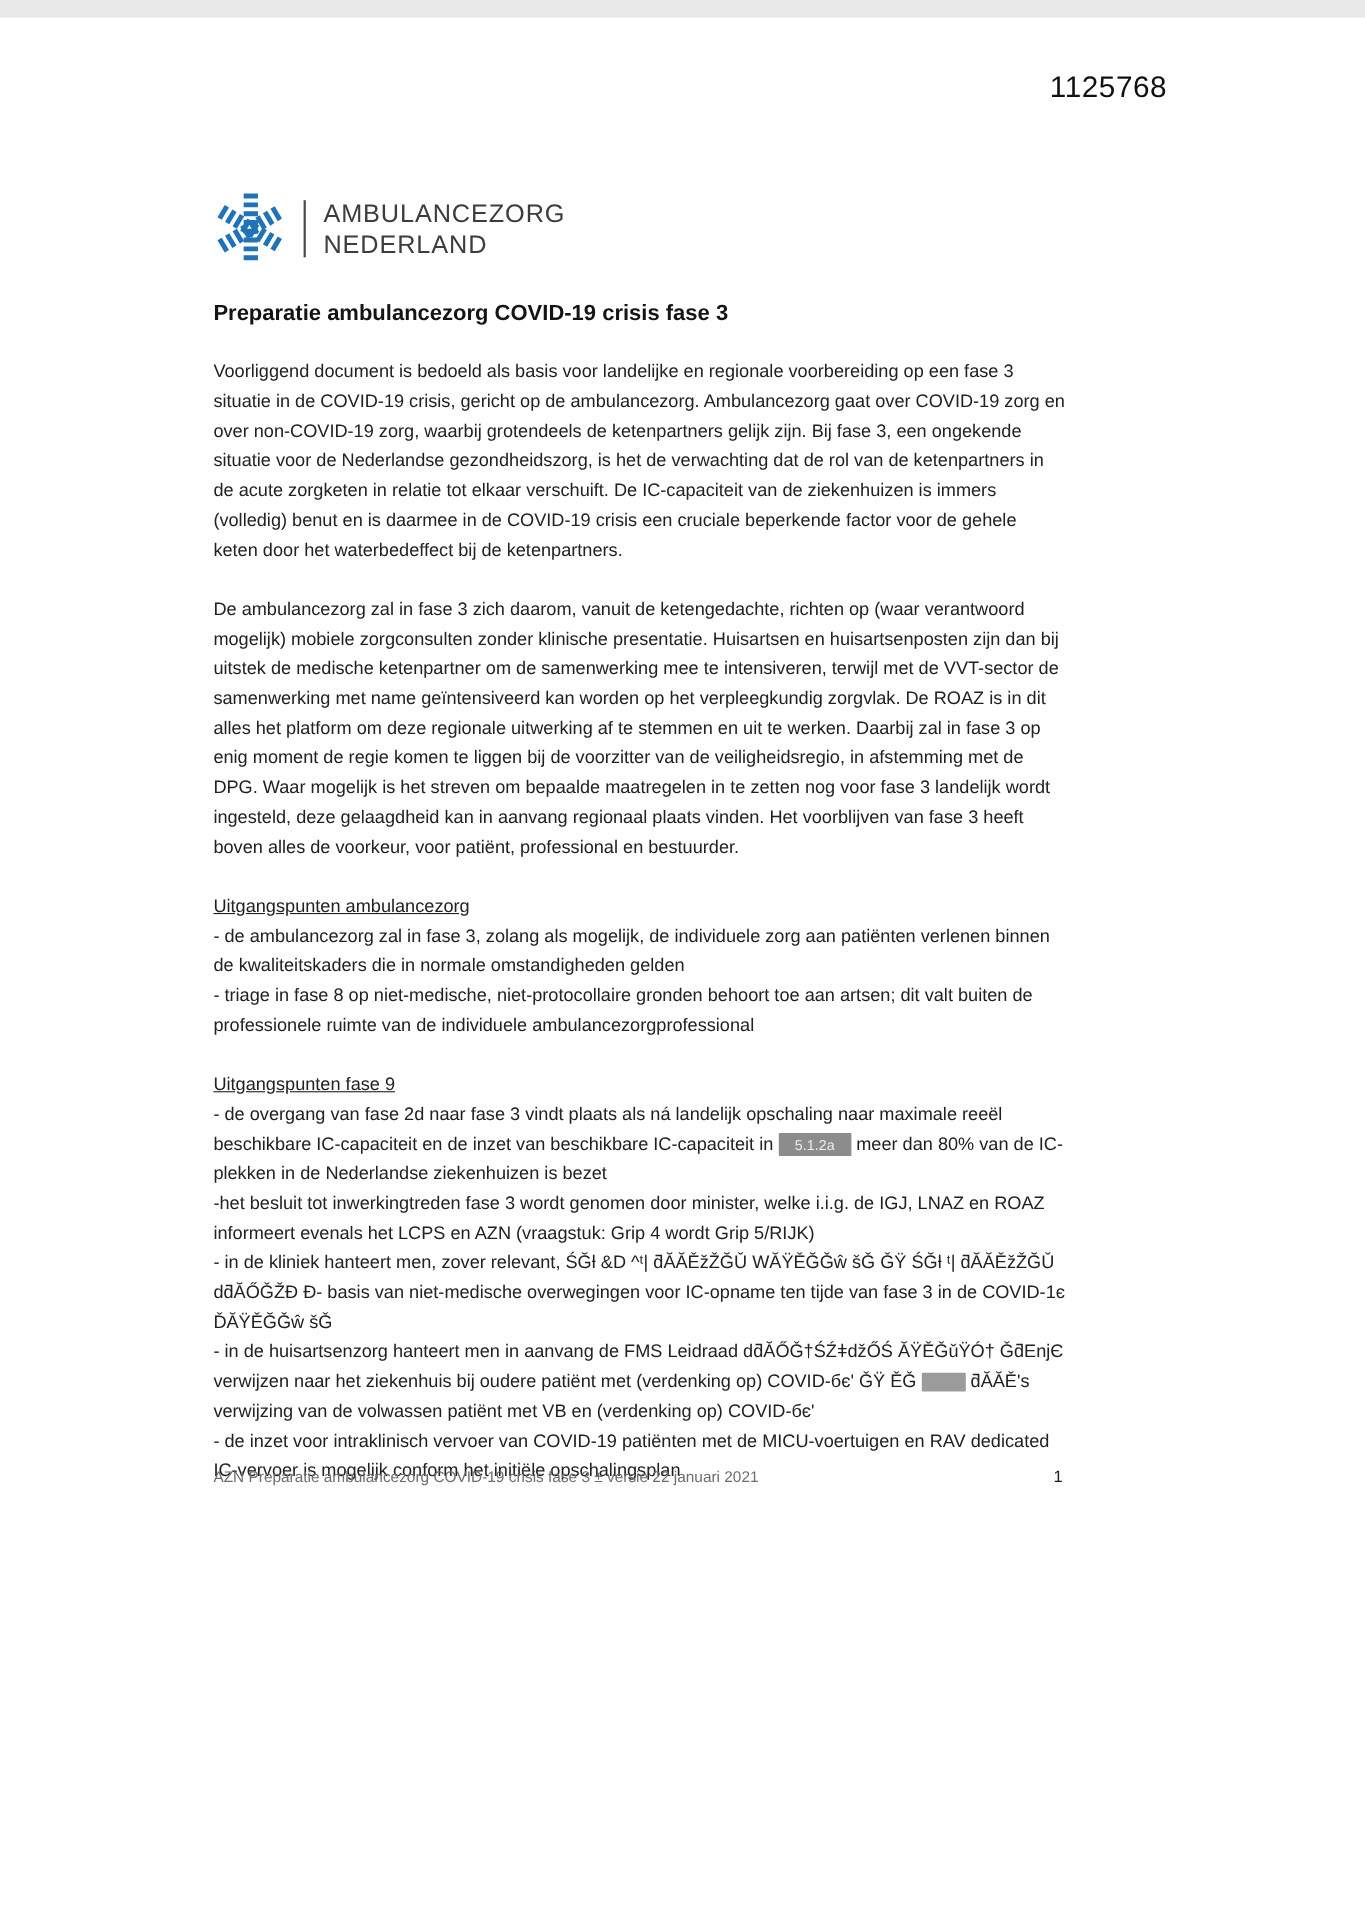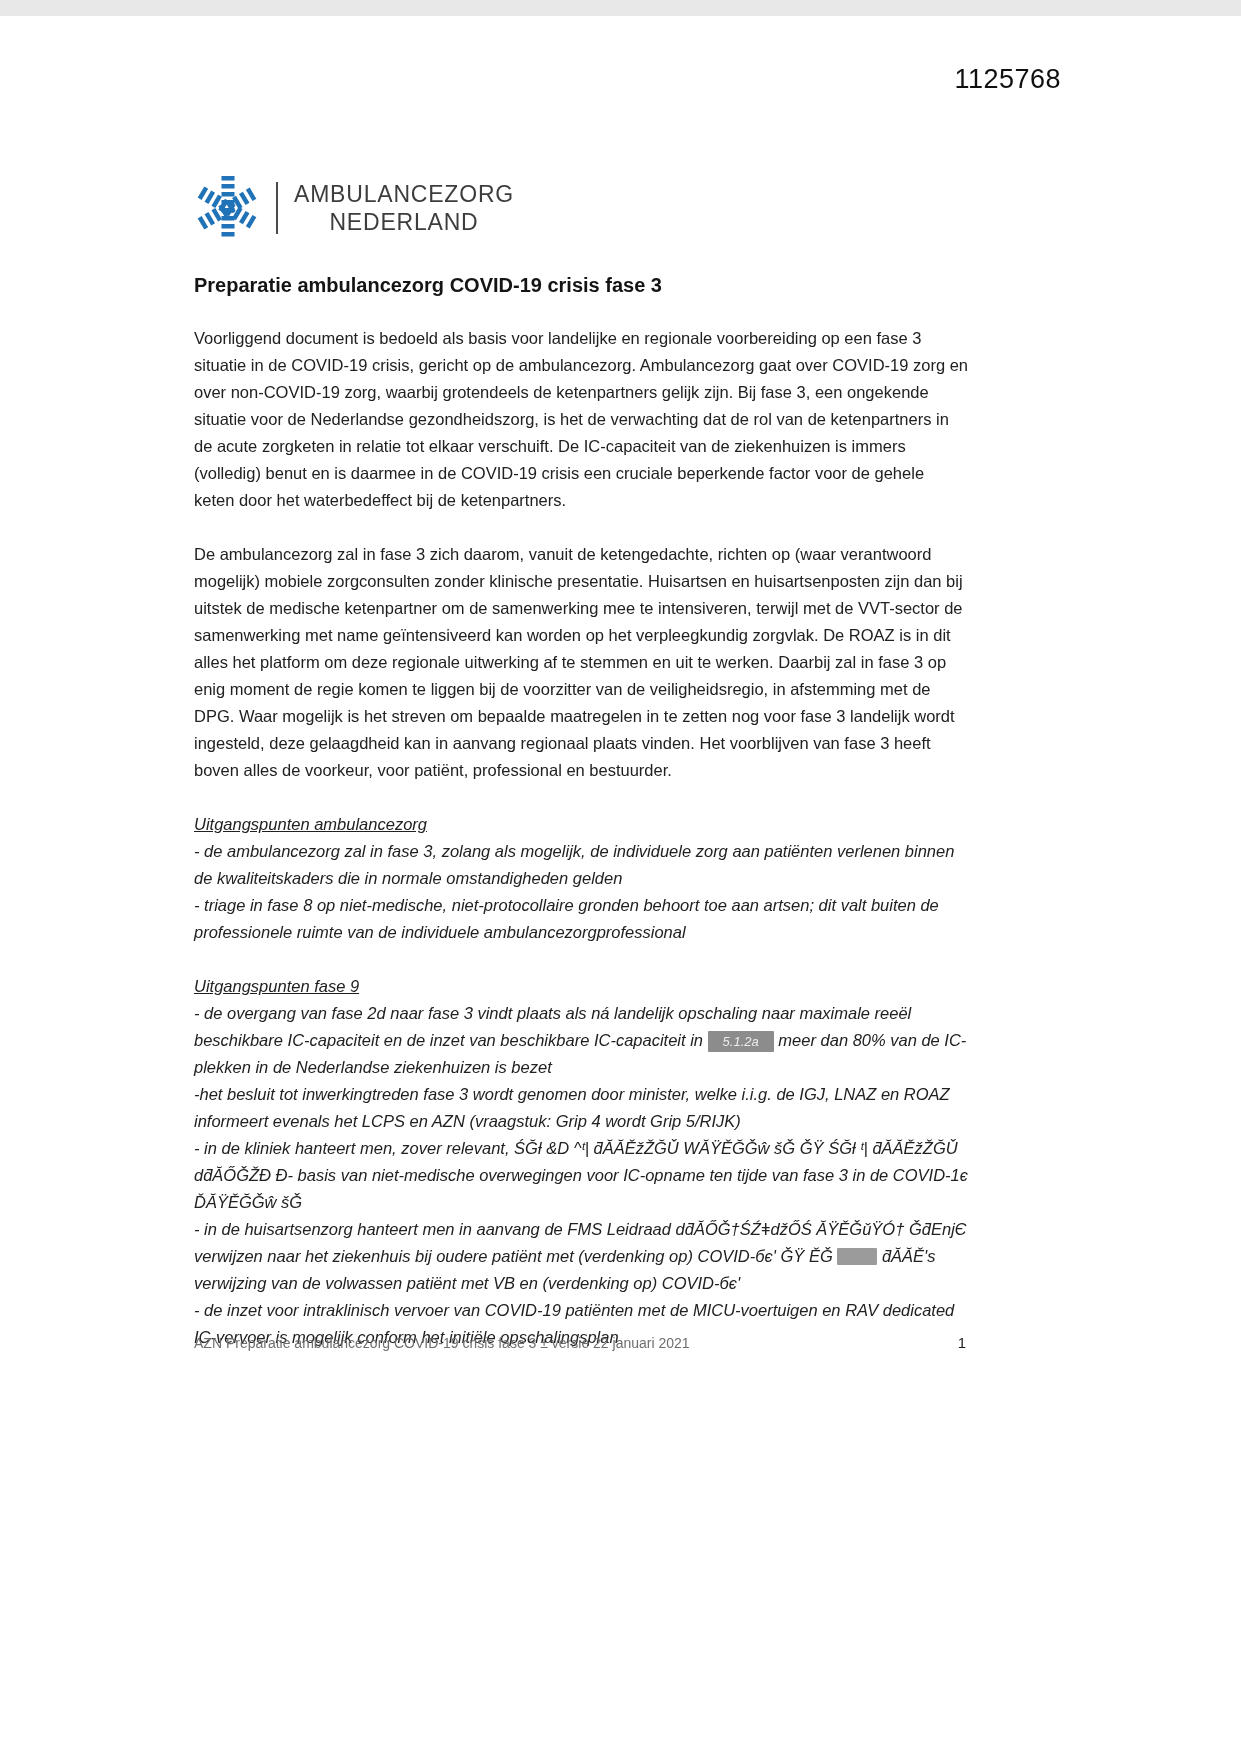--- a/index.html
+++ b/index.html
@@ -40,35 +40,34 @@
     width: 2px;
     height: 52px;
     background: #4a4a4a;
     margin: 0 16px 0 14px;
   }
   .logo-text {
     font-size: 23px;
     line-height: 28px;
     letter-spacing: 0.8px;
     color: #3d3d3d;
-    text-align: center;
   }
   .doc-title {
     font-size: 20px;
     font-weight: bold;
     color: #141414;
     margin-bottom: 26px;
   }
   .subtitle {
     font-style: italic;
     margin-bottom: 26px;
   }
   .body-para { margin-bottom: 27px; }
   .body-para.last { margin-bottom: 0; }
-  .section { margin-top: 27px; font-style: italic; }
+  .section { margin-top: 27px; }
   .section-heading {
     font-size: 16.5px;
     font-weight: normal;
     text-decoration: underline;
     color: #212121;
   }
   .list-item { margin: 0; }
   .redaction {
     display: inline-block;
     background: #8c8c8c;

